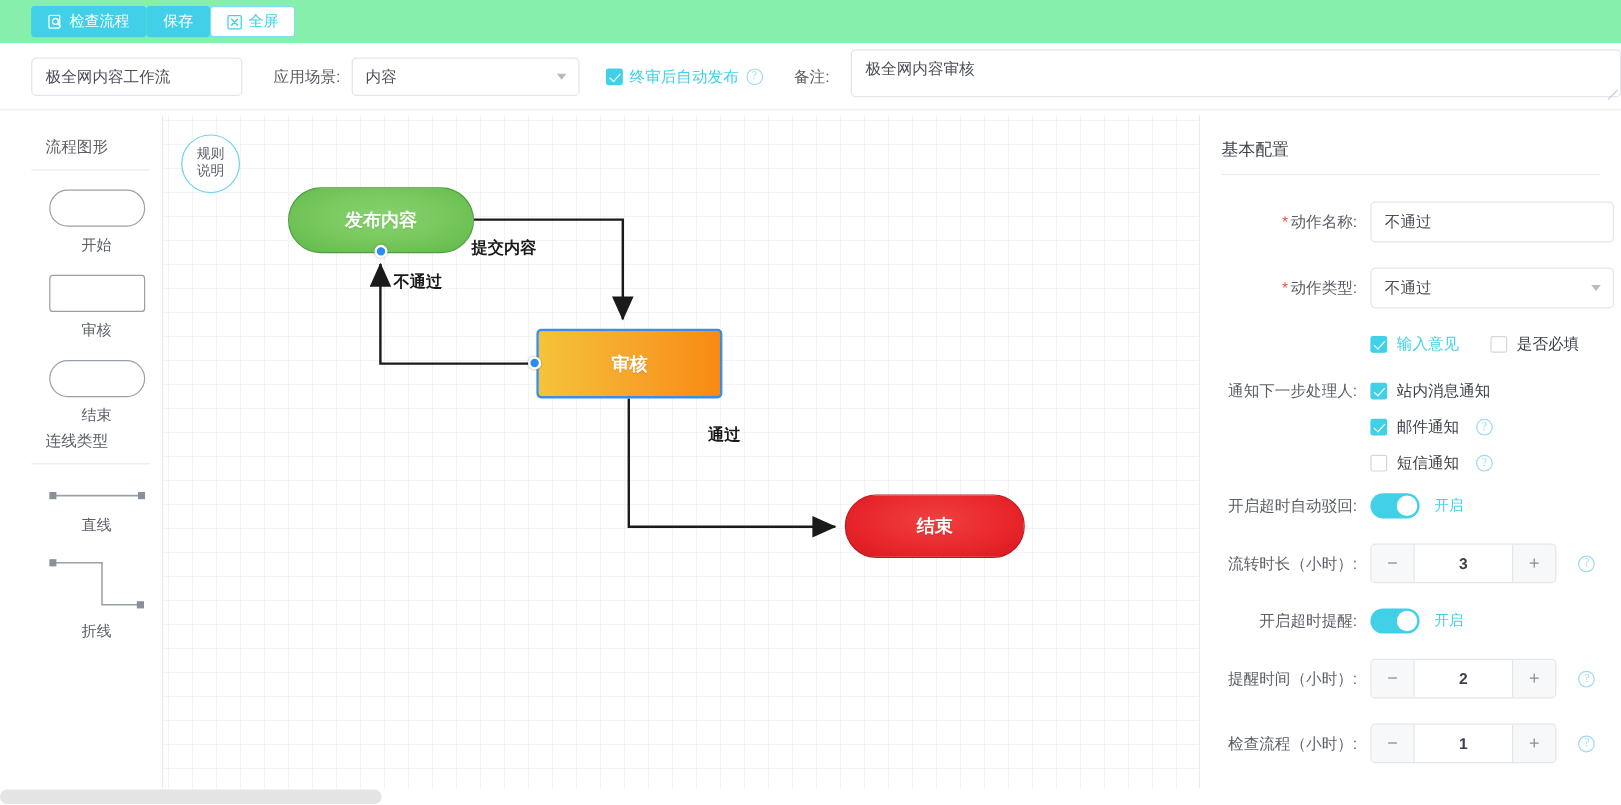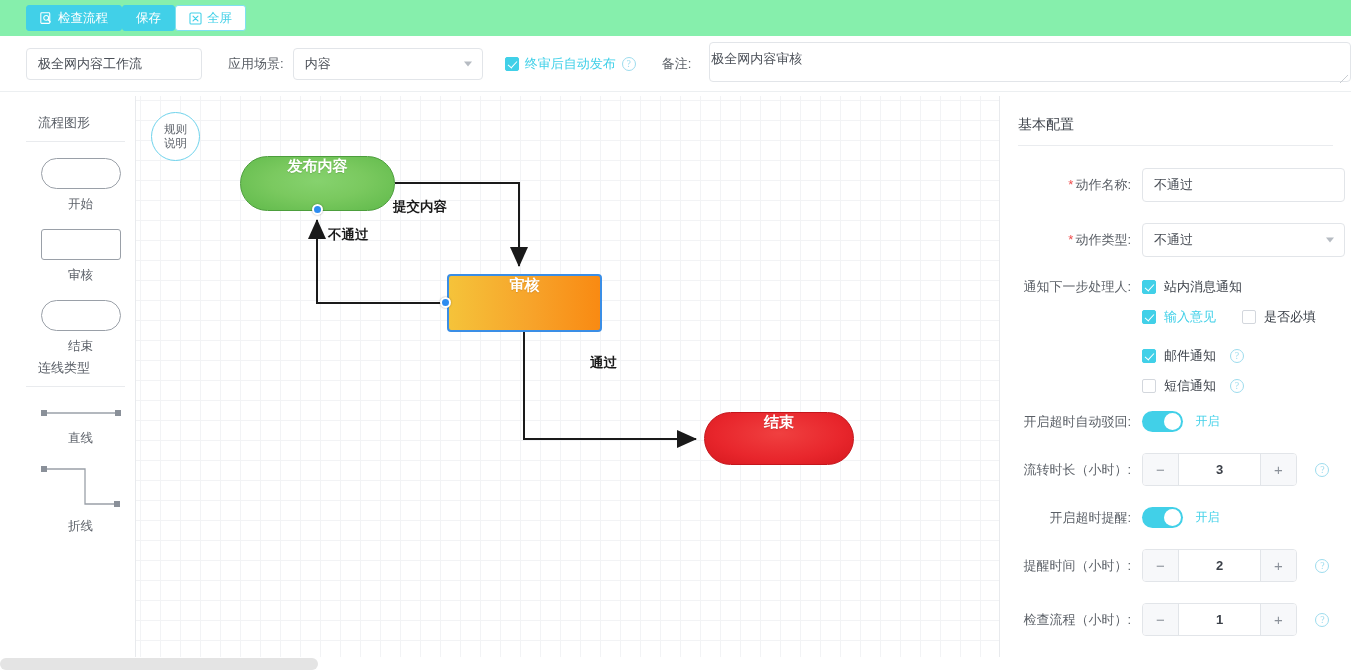--- a/index.html
+++ b/index.html
@@ -59,21 +59,21 @@
   }
   .cb-label { font-size: 13px; color: #3c4149; white-space: nowrap; }
   .cb-label.blue { color: #41d0e8; }
   .qmark {
     width: 14px; height: 14px; border-radius: 50%; border: 1px solid #9ddcee;
     color: #9ddcee; font-size: 10px; line-height: 12px; text-align: center;
     display: inline-block; cursor: pointer; flex: 0 0 auto; font-family: "Liberation Serif", serif;
   }
   .ta-wrap { position: relative; flex: 1; margin-right: 0; margin-left: 9px; }
   textarea.inp {
-    width: 100%; height: 40px; resize: none; padding: 8px 1px; line-height: 1.3;
+    width: 100%; height: 40px; resize: none; padding: 8px 11px; line-height: 1.3;
     overflow: hidden;
   }
   .resize-grip {
     position: absolute; right: 2px; bottom: 2px; width: 10px; height: 10px;
     pointer-events: none;
   }
 
   
   .palette {
     position: absolute; left: 26px; top: 96px; width: 110px; height: 561px;
@@ -108,21 +108,21 @@
     background-color: #fff;
     background-image:
       linear-gradient(to right, #f2f3f5 1px, transparent 1px),
       linear-gradient(to bottom, #f2f3f5 1px, transparent 1px),
       linear-gradient(to right, #e8eaed 1px, transparent 1px),
       linear-gradient(to bottom, #e8eaed 1px, transparent 1px);
     background-size: 20px 20px, 20px 20px, 100px 100px, 100px 100px;
     background-position: 4px 4px, 4px 4px, 4px 4px, 4px 4px;
   }
   .node {
-    position: absolute; display: flex; justify-content: center;
+    position: absolute; display: flex; align-items: center; justify-content: center;
     color: #fff; font-size: 15px; font-weight: 700; cursor: move;
     text-shadow: 0 1px 1px rgba(0,0,0,0.13);
   }
   .node-publish {
     left: 104px; top: 60px; width: 155px; height: 55px; border-radius: 28px;
     background: radial-gradient(ellipse at 50% 45%, #86d26e 0%, #7ac95f 45%, #5fb94a 100%);
     border: 1px solid #4c9e3c;
   }
   .node-review {
     left: 311px; top: 178px; width: 155px; height: 58px; border-radius: 4px;
@@ -358,39 +358,39 @@
         <span class="req">*</span><span>动作类型:</span>
       </div>
       <div class="fctl">
         <div class="select-wrap">
           <input class="inp" readonly="" value="不通过" style="">
           <span class="caret"></span>
         </div>
       </div>
     </div>
 
-    <div class="frow" style="margin-bottom:12px;">
-      <div class="flabel">通知下一步处理人:</div>
-      <div class="fctl cbgroup">
-        <span class="cbox on"></span>
-        <span class="cb-label">站内消息通知</span>
-      </div>
-    </div>
-
     <div class="frow">
       <div class="flabel"></div>
       <div class="fctl cbgroup">
         <span class="cbox on"></span>
         <span class="cb-label blue">输入意见</span>
         <span class="cbox" style="margin-left:18px;"></span>
         <span class="cb-label">是否必填</span>
       </div>
     </div>
 
     <div class="frow" style="margin-bottom:12px;">
+      <div class="flabel">通知下一步处理人:</div>
+      <div class="fctl cbgroup">
+        <span class="cbox on"></span>
+        <span class="cb-label">站内消息通知</span>
+      </div>
+    </div>
+
+    <div class="frow" style="margin-bottom:12px;">
       <div class="flabel"></div>
       <div class="fctl cbgroup">
         <span class="cbox on"></span>
         <span class="cb-label">邮件通知</span>
         <span class="qmark" style="margin-left:6px;">?</span>
       </div>
     </div>
 
     <div class="frow" style="margin-bottom:16px;">
       <div class="flabel"></div>

